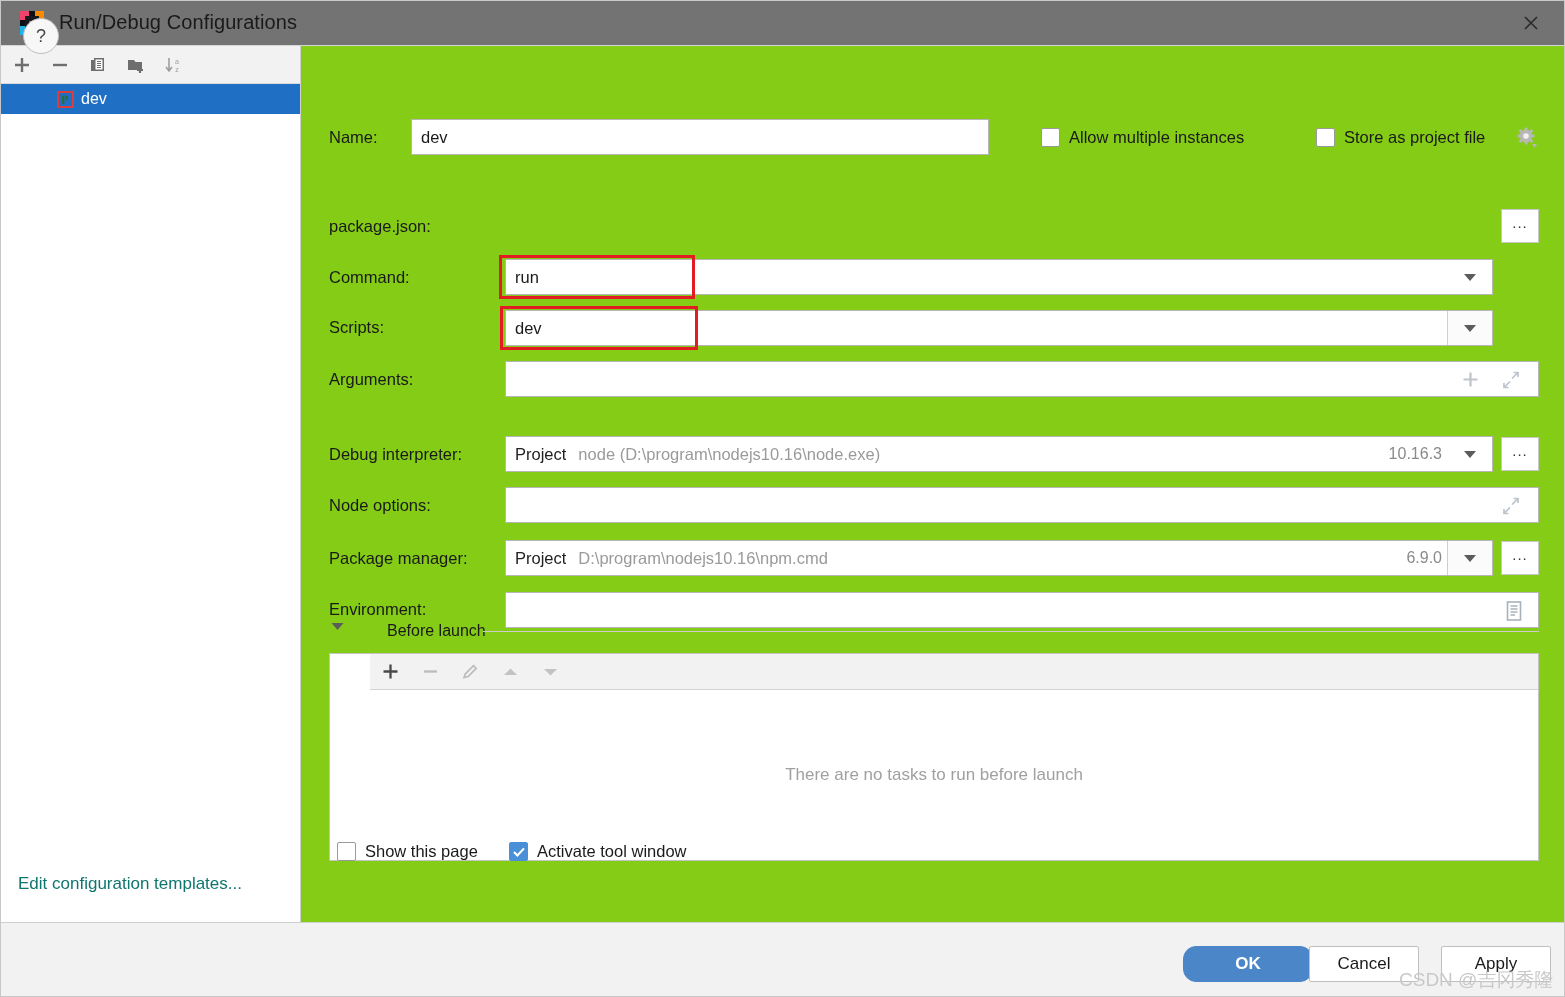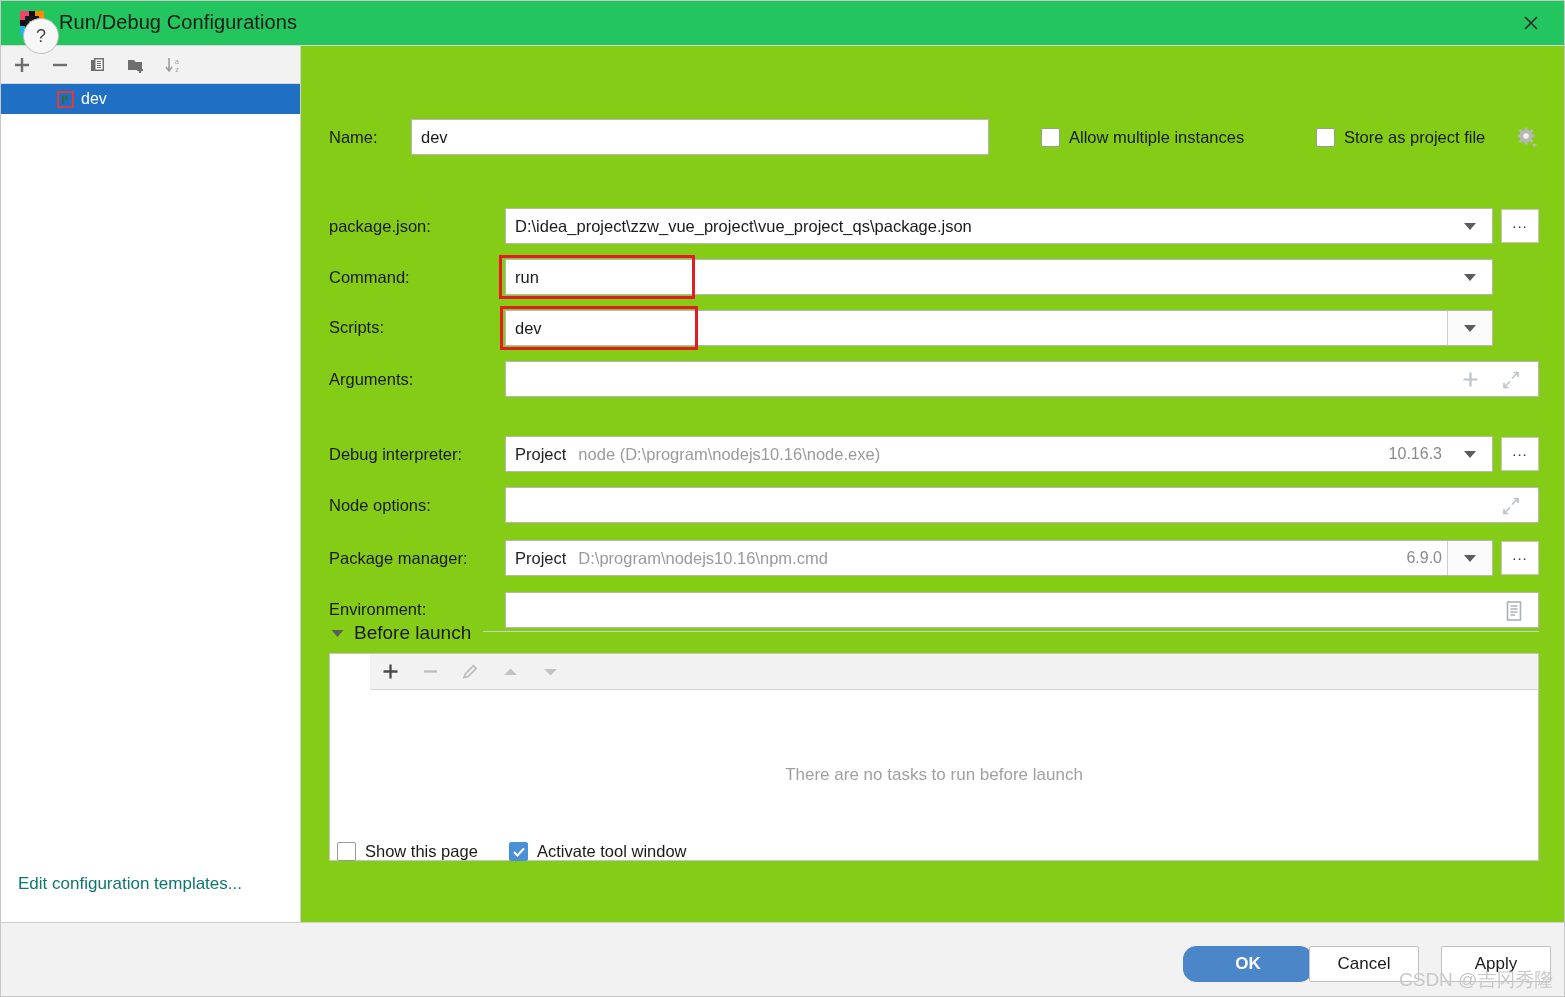--- a/index.html
+++ b/index.html
@@ -16,21 +16,21 @@
     background: #f2f2f2;
     overflow: hidden;
     border: 1px solid #c8c8c8;
     box-sizing: border-box;
   }
 
   
   .titlebar {
     position: absolute; left: 0; top: 0;
     width: 1565px; height: 45px;
-    background: #22c55e;
+    background: #737373;
     border-bottom: 1px solid #d6d6d6;
     box-sizing: border-box;
   }
   .title-icon {
     position: absolute; left: 18px; top: 9px;
     width: 26px; height: 26px;
   }
   .title-text {
     position: absolute; left: 58px; top: 10px;
     font-size: 20px; color: #1a1a1a;
@@ -181,22 +181,22 @@
   .cb-row .cbtext { margin-left: 9px; }
 
   .gear {
     position: absolute;
     cursor: pointer;
   }
 
   
   .bl-header {
     position: absolute;
-    display: flex; align-items: center;
-    font-size: 19px; color: #1a1a1a;
+    display: flex; align-items: flex-start;
+    font-size: 16px; color: #1a1a1a; gap: 33px;
   }
   .bl-line {
     position: absolute;
     height: 1px; background: #cdcdcd;
   }
   .bl-panel {
     position: absolute;
     border: 1px solid #c4c4c4;
     background: #ffffff;
     box-sizing: border-box;
@@ -368,28 +368,20 @@
           <rect x="15" y="13.4" width="2.8" height="3.2" transform="rotate(-45 16.4 15)"></rect>
           <rect x="15" y="3.4" width="2.8" height="3.2" transform="rotate(45 16.4 5)"></rect>
           <rect x="4.2" y="13.4" width="2.8" height="3.2" transform="rotate(45 5.6 15)"></rect>
         </g>
         <circle cx="11" cy="10" r="2.8" fill="#f2f2f2"></circle>
         <path d="M17 18 L22 18 L19.5 21.5 Z" fill="#b8b8b8"></path>
       </svg>
     </span>
 
     <div class="lbl" style="left:28px; top:171px;">package.json:</div>
-    <div class="field" style="left:204px; top:162px; width:988px; height:36px;">
-      <span class="val">D:\idea_project\zzw_vue_project\vue_project_qs\package.json</span>
-      <span class="combo-arrow">
-        <svg width="14" height="9" viewBox="0 0 14 9">
-            <path d="M1 1 L7 8 L13 1 Z" fill="#5c5c5c"></path>
-          </svg>
-      </span>
-    </div>
     <div class="dots-btn" style="left:1200px; top:163px;">...</div>
 
     <div class="lbl" style="left:28px; top:222px;">Command:</div>
     <div class="field" style="left:204px; top:213px; width:988px; height:36px;">
       <span class="val">run</span>
       <span class="combo-arrow">
         <svg width="14" height="9" viewBox="0 0 14 9">
             <path d="M1 1 L7 8 L13 1 Z" fill="#5c5c5c"></path>
           </svg>
       </span>

